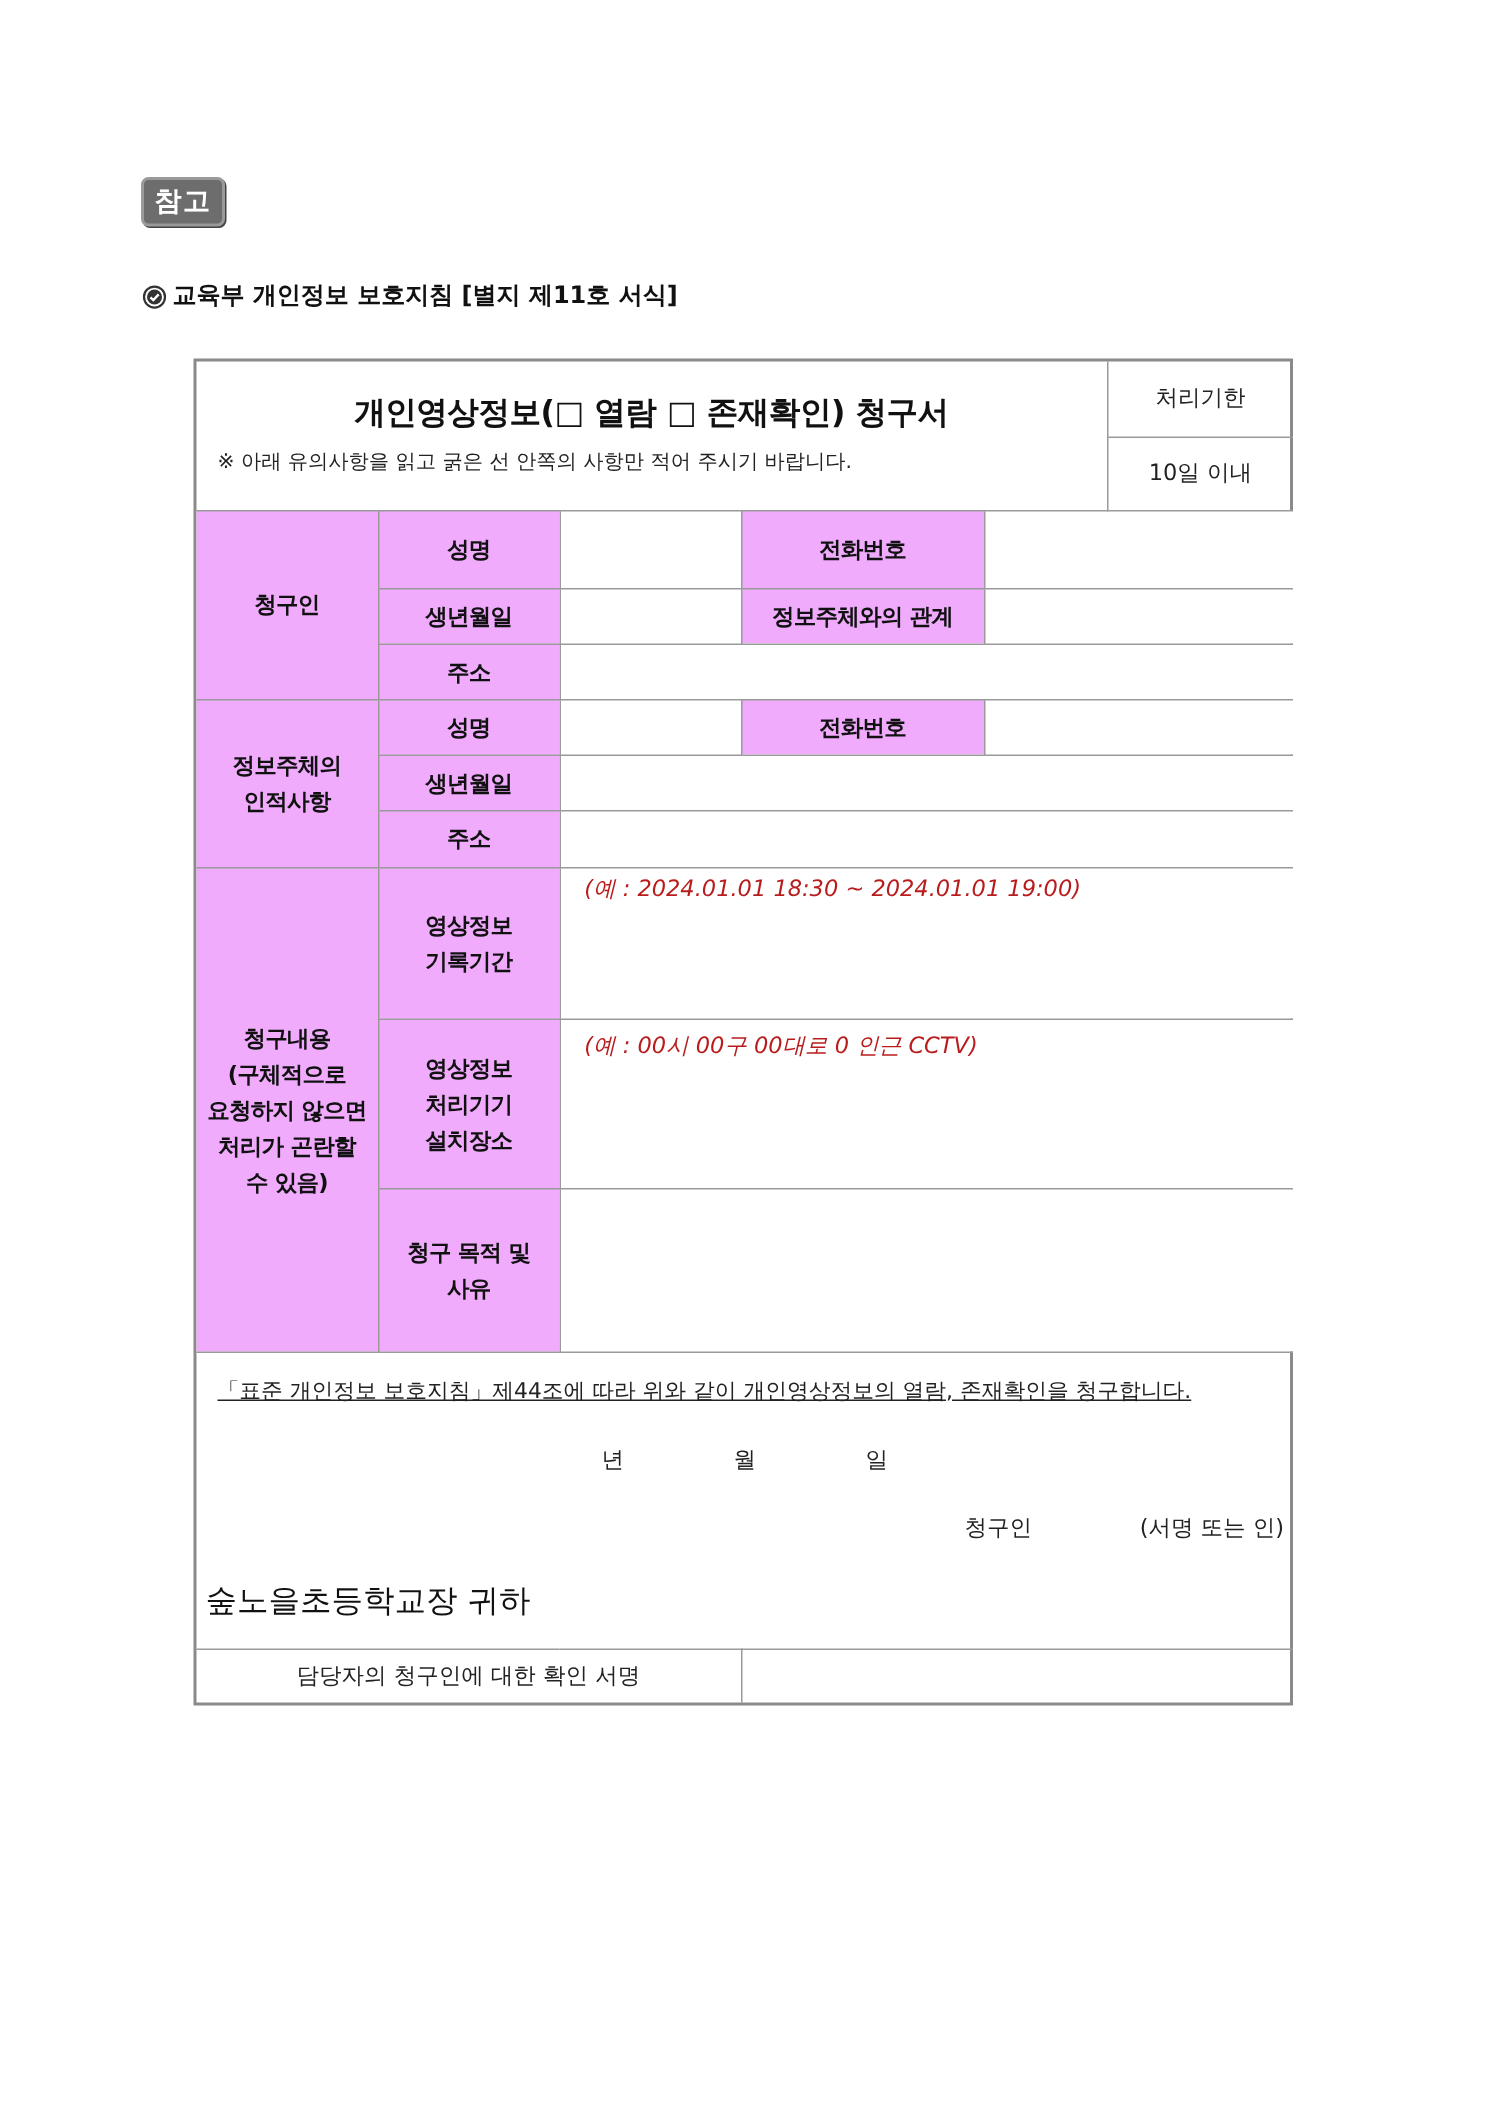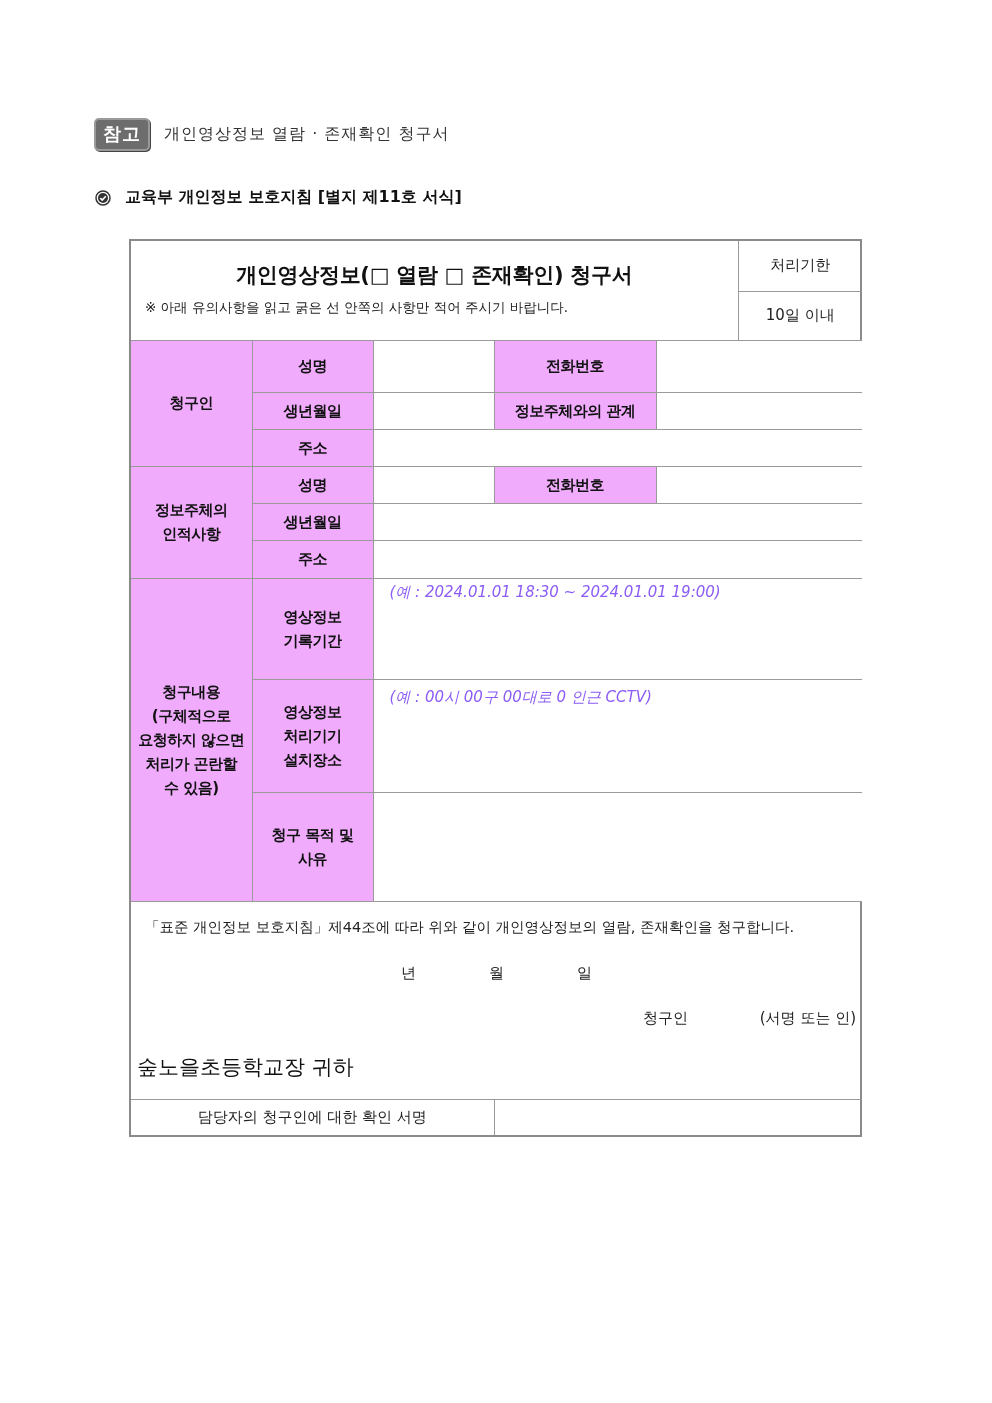--- a/index.html
+++ b/index.html
@@ -5,60 +5,60 @@
   * { box-sizing: border-box; margin: 0; padding: 0; }
   html, body {
     width: 992px; height: 1403px; background: #ffffff;
     font-family: "DejaVu Sans", "Liberation Sans", sans-serif;
     color: #111;
   }
   .page { position: relative; width: 992px; height: 1403px; }
 
   .ref-line {
     position: absolute; left: 94px; top: 118px;
-    display: flex; align-items: center; gap: 14px;
+    display: flex; align-items: center; gap: 14px; flex-direction: column;
   }
   .ref-badge {
     display: inline-block;
     background: #6d6d6d;
     color: #fff;
     font-weight: bold;
     font-size: 18px;
     padding: 2px 7px 3px 7px;
     border-radius: 5px;
     border: 2px solid #9a9a9a;
     box-shadow: 1px 1px 0 #444;
     letter-spacing: 1px;
   }
   .ref-title {
     font-size: 16px; color: #333; letter-spacing: 1px;
   }
 
   .sub-line {
     position: absolute; left: 95px; top: 187px;
-    display: flex; align-items: center; gap: 14px;
+    display: flex; align-items: center; gap: 4px;
     font-size: 16px; font-weight: bold; color: #111;
   }
   .check-icon { width: 16px; height: 16px; display: inline-block; }
 
   .form {
     position: absolute; left: 129px; top: 239px;
     width: 733px;
     border: 2px solid #8a8a8a;
   }
   table { border-collapse: collapse; width: 100%; table-layout: fixed; }
   td {
     border: 1px solid #9a9a9a;
     font-size: 15px; text-align: center; vertical-align: middle;
   }
   .lbl { background: #f0abfc; font-weight: bold; letter-spacing: -0.5px; line-height: 24px; }
   .val { background: #fff; }
   .hint {
     text-align: left; vertical-align: top;
-    font-style: italic; font-size: 15px; color: #8b5cf6;
+    font-style: italic; font-size: 15px; color: #b91c1c;
     padding: 4px 0 0 16px;
     margin-top: 40px;
   }
 
   .head-row td { border-top: none; }
   .head-main {
     text-align: left; vertical-align: top; border-left: none;
     padding: 0;
   }
   .doc-title {
@@ -67,38 +67,37 @@
   }
   .doc-note {
     font-size: 13.5px; color: #222; margin-top: 10px; padding-left: 14px;
   }
   .deadline-lbl, .deadline-val { font-size: 15px; color: #222; }
 
   .decl-cell {
     text-align: left; vertical-align: top; border-left: none;
     position: relative; height: 198px;
   }
-  .decl-text { position: absolute; left: 14px; top: 16px; font-size: 14.5px; color: #222; }
+  .decl-text { position: absolute; left: 14px; top: 16px; font-size: 14.5px; color: #222; text-decoration: underline; }
   .date-line { position: absolute; top: 62px; left: 270px; font-size: 15px; color: #222; }
   .date-line span { display: inline-block; }
   .signer { position: absolute; top: 107px; left: 512px; font-size: 15px; color: #222; }
   .sign-hint { position: absolute; top: 107px; right: 6px; font-size: 15px; color: #222; }
   .addressee { position: absolute; top: 151px; left: 6px; font-size: 21px; color: #111; }
 
   .confirm-lbl { font-size: 15px; color: #222; border-left: none; border-bottom: none; }
   .confirm-val { border-right: none; border-bottom: none; }
 </style>
 </head>
 <body>
 
 <div class="page">
 
   <div class="ref-line">
     <span class="ref-badge">참고</span>
-    <span class="ref-title">개인영상정보 열람 · 존재확인 청구서</span>
   </div>
 
   <div class="sub-line">
     <span class="check-icon">
       <svg width="16" height="16" viewBox="0 0 16 16">
         <circle cx="8" cy="8" r="7" fill="#fff" stroke="#333" stroke-width="1.5"></circle>
         <circle cx="8" cy="8" r="5" fill="#333"></circle>
         <path d="M5.3 8.2 L7.2 10 L10.8 6.2" fill="none" stroke="#fff" stroke-width="1.6"></path>
       </svg>
     </span>

